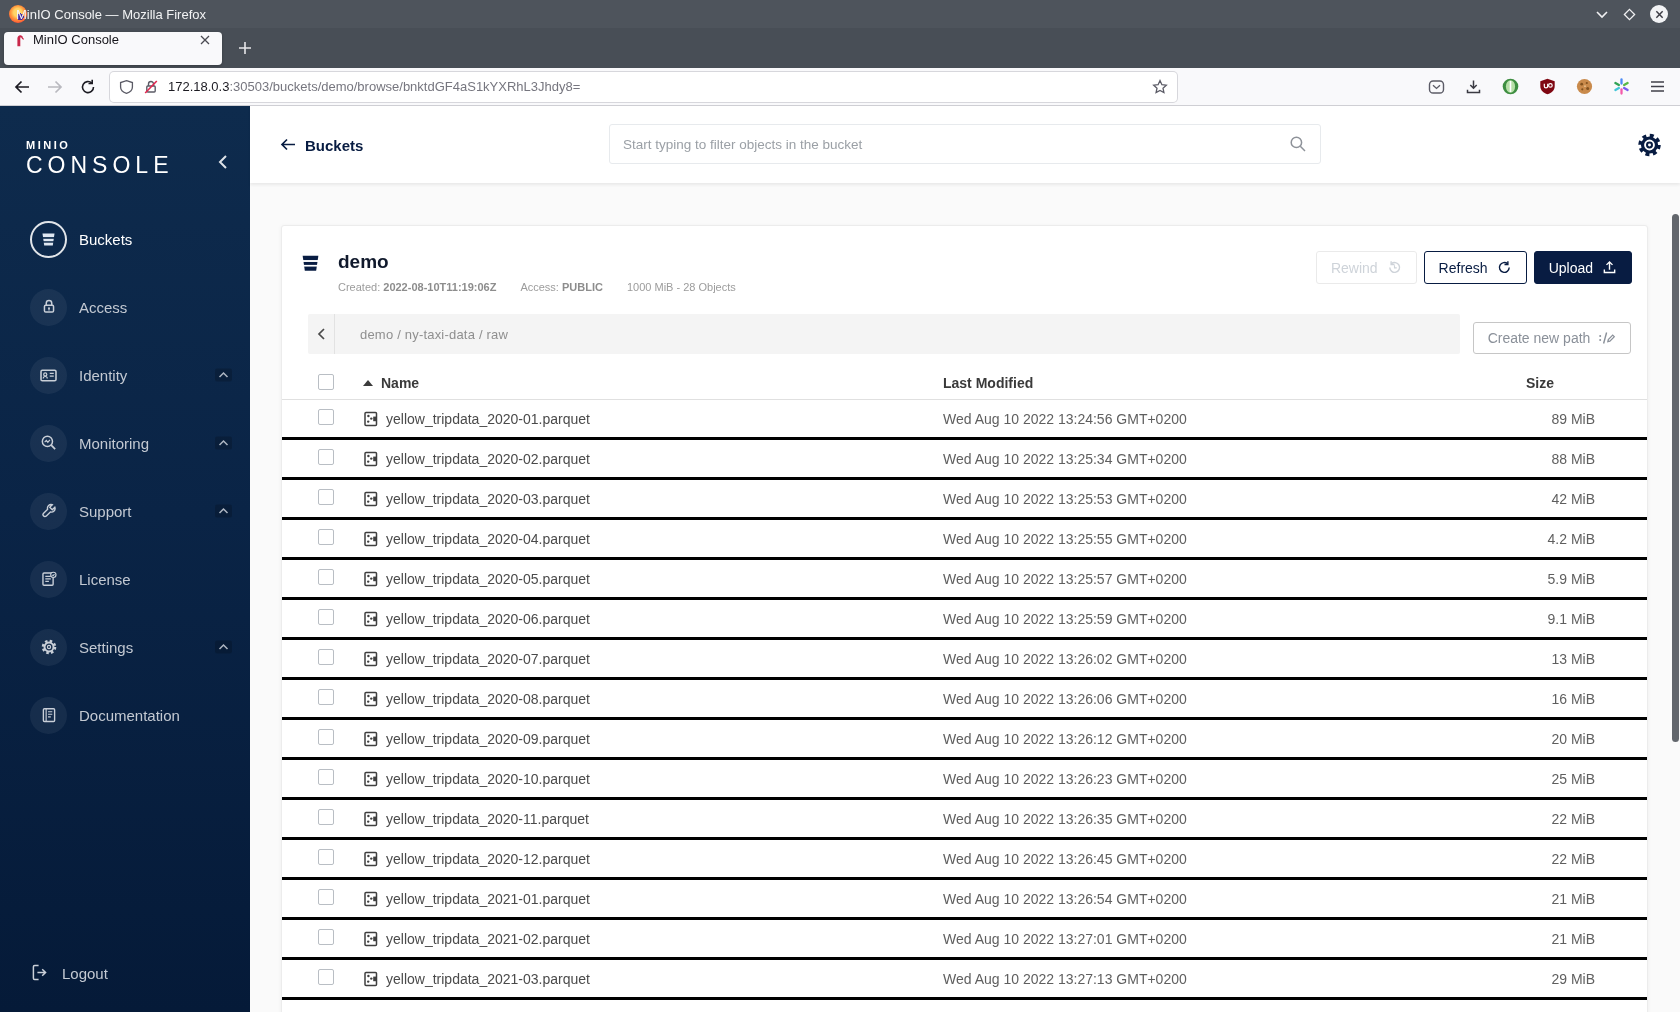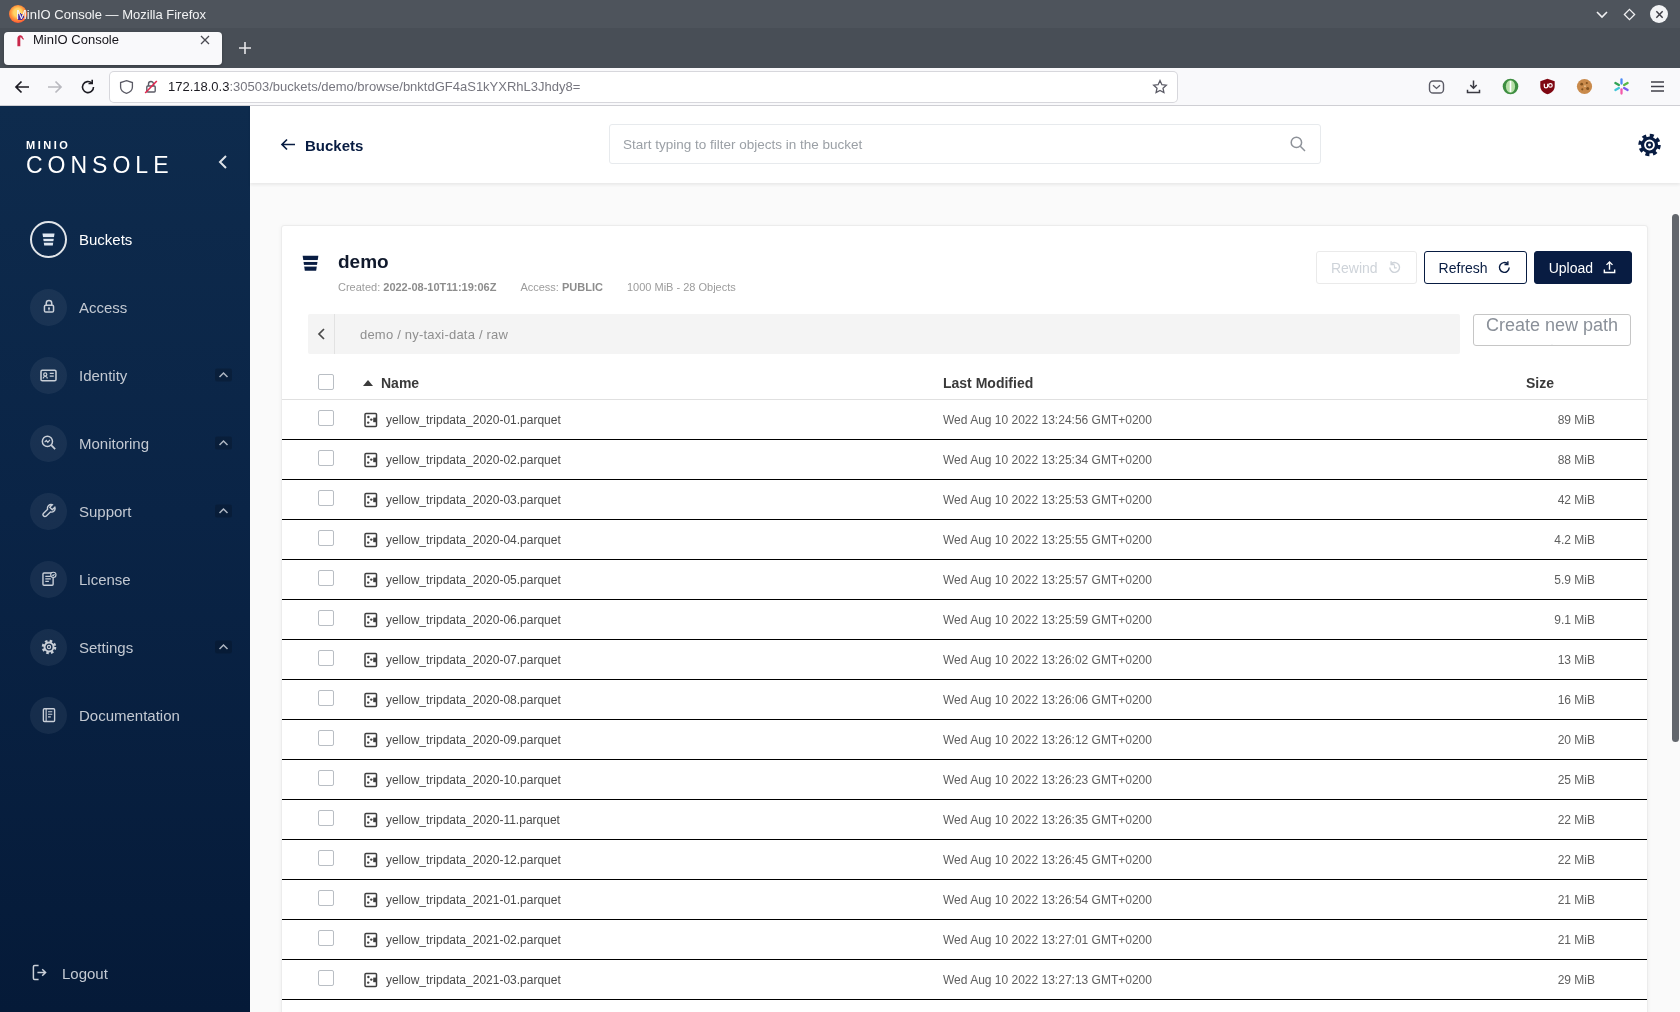--- a/index.html
+++ b/index.html
@@ -67,33 +67,33 @@
   .bucket-name { font-size:19px; font-weight:bold; color:#10192c; }
   .bucket-meta { margin-top:8px; font-size:11px; color:#9c9c9c; display:flex; align-items:center; }
   .bucket-meta b { color:#8d8d8d; }
   .meta-gap { width:24px; }
   .head-buttons { margin-left:auto; display:flex; align-items:center; gap:7px; }
   .btn { height:33px; border-radius:3px; font-size:14px; display:inline-flex; align-items:center; gap:9px; padding:0 14px; cursor:pointer; background:#fff; font-family:"Liberation Sans",sans-serif; }
   .btn-rewind { color:#ced3d9; border:1px solid #eaeaea; cursor:default; }
   .btn-refresh { color:#081c42; border:1px solid #081c42; }
   .btn-upload { color:#fff; background:#081c42; border:1px solid #081c42; }
 
-  .browse-row { display:flex; align-items:flex-start; gap:13px; margin:1px 16px 0 26px; }
+  .browse-row { display:flex; align-items:flex-end; gap:13px; margin:1px 16px 0 26px; }
   .crumb-bar { flex:1; height:40px; background:#f4f4f4; border-radius:2px; display:flex; align-items:center; }
   .crumb-back { width:27px; align-self:stretch; display:flex; align-items:center; justify-content:center; border-right:1px solid #e2e2e2; cursor:pointer; }
   .crumb-path { margin-left:25px; font-size:13px; color:#8f8f8f; letter-spacing:.2px; }
-  .create-btn { width:158px; height:32px; border:1px solid #c6c6c6; border-radius:3px; background:#fff; color:#8a9099; font-size:18px; display:flex; align-items:center; justify-content:center; gap:8px; cursor:pointer; font-family:"Liberation Sans",sans-serif;flex-direction:column; }
+  .create-btn { width:158px; height:32px; border:1px solid #c6c6c6; border-radius:3px; background:#fff; color:#8a9099; font-size:14px; display:flex; align-items:center; justify-content:center; gap:8px; cursor:pointer; font-family:"Liberation Sans",sans-serif; }
 
   .obj-table { margin-top:13px; }
   .thead, .trow { display:grid; grid-template-columns:45px 580px 542px 110px; padding-left:36px; padding-right:54px; align-items:center; }
   .thead { height:33px; border-bottom:1px solid #e0e0e0; font-size:14px; font-weight:bold; color:#3a3a3a; }
   .th-name { display:flex; align-items:center; gap:8px; cursor:pointer; }
   .sort-caret { width:0; height:0; border-left:5px solid transparent; border-right:5px solid transparent; border-bottom:6px solid #3c3c3c; }
   .th-size { text-align:center; }
-  .trow { height:40px; border-bottom:1px solid #000000; font-size:12px; color:#5f5f5f; cursor:pointer; }
+  .trow { height:40px; border-bottom:3px solid #000000; font-size:14px; color:#5f5f5f; cursor:pointer; }
   .checkbox { width:16px; height:16px; border:1px solid #b9bec4; border-radius:2px; background:#fff; display:inline-block; cursor:pointer; }
   .cell-name { display:flex; align-items:center; gap:7px; color:#4a4a4a; }
   .cell-size { text-align:right; }
   .row-partial { height:14px; }
 
   
   .scroll-thumb { position:absolute; right:1px; top:108px; width:7px; height:528px; background:#62666c; border-radius:4px; }
 
   svg { display:block; }
 </style>

